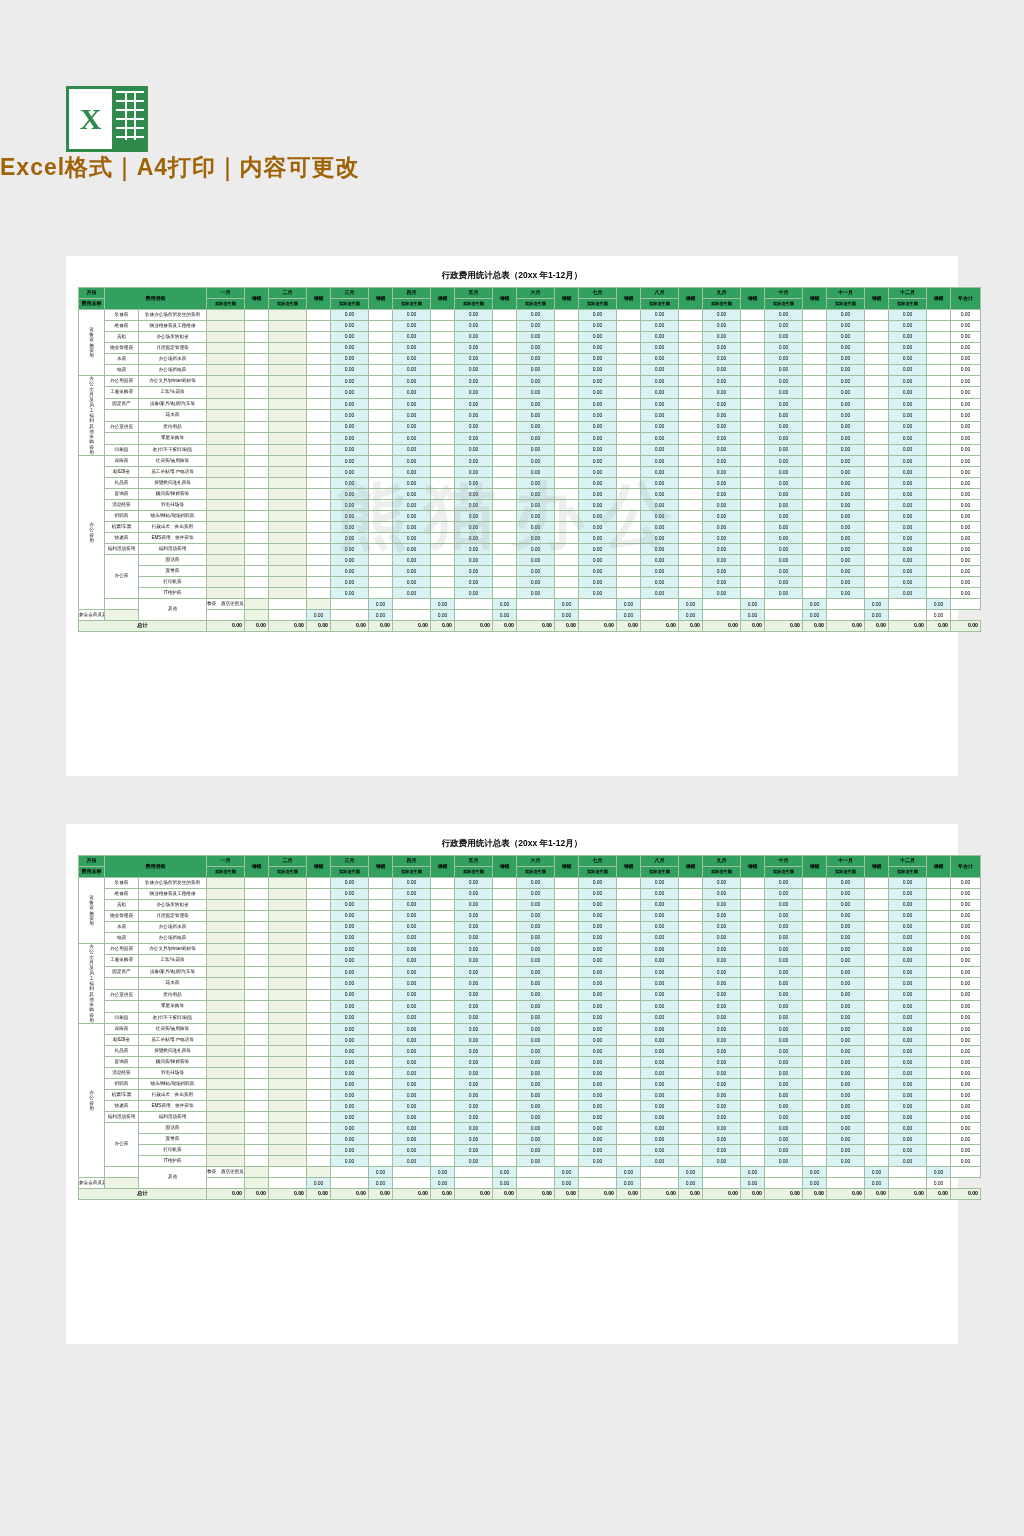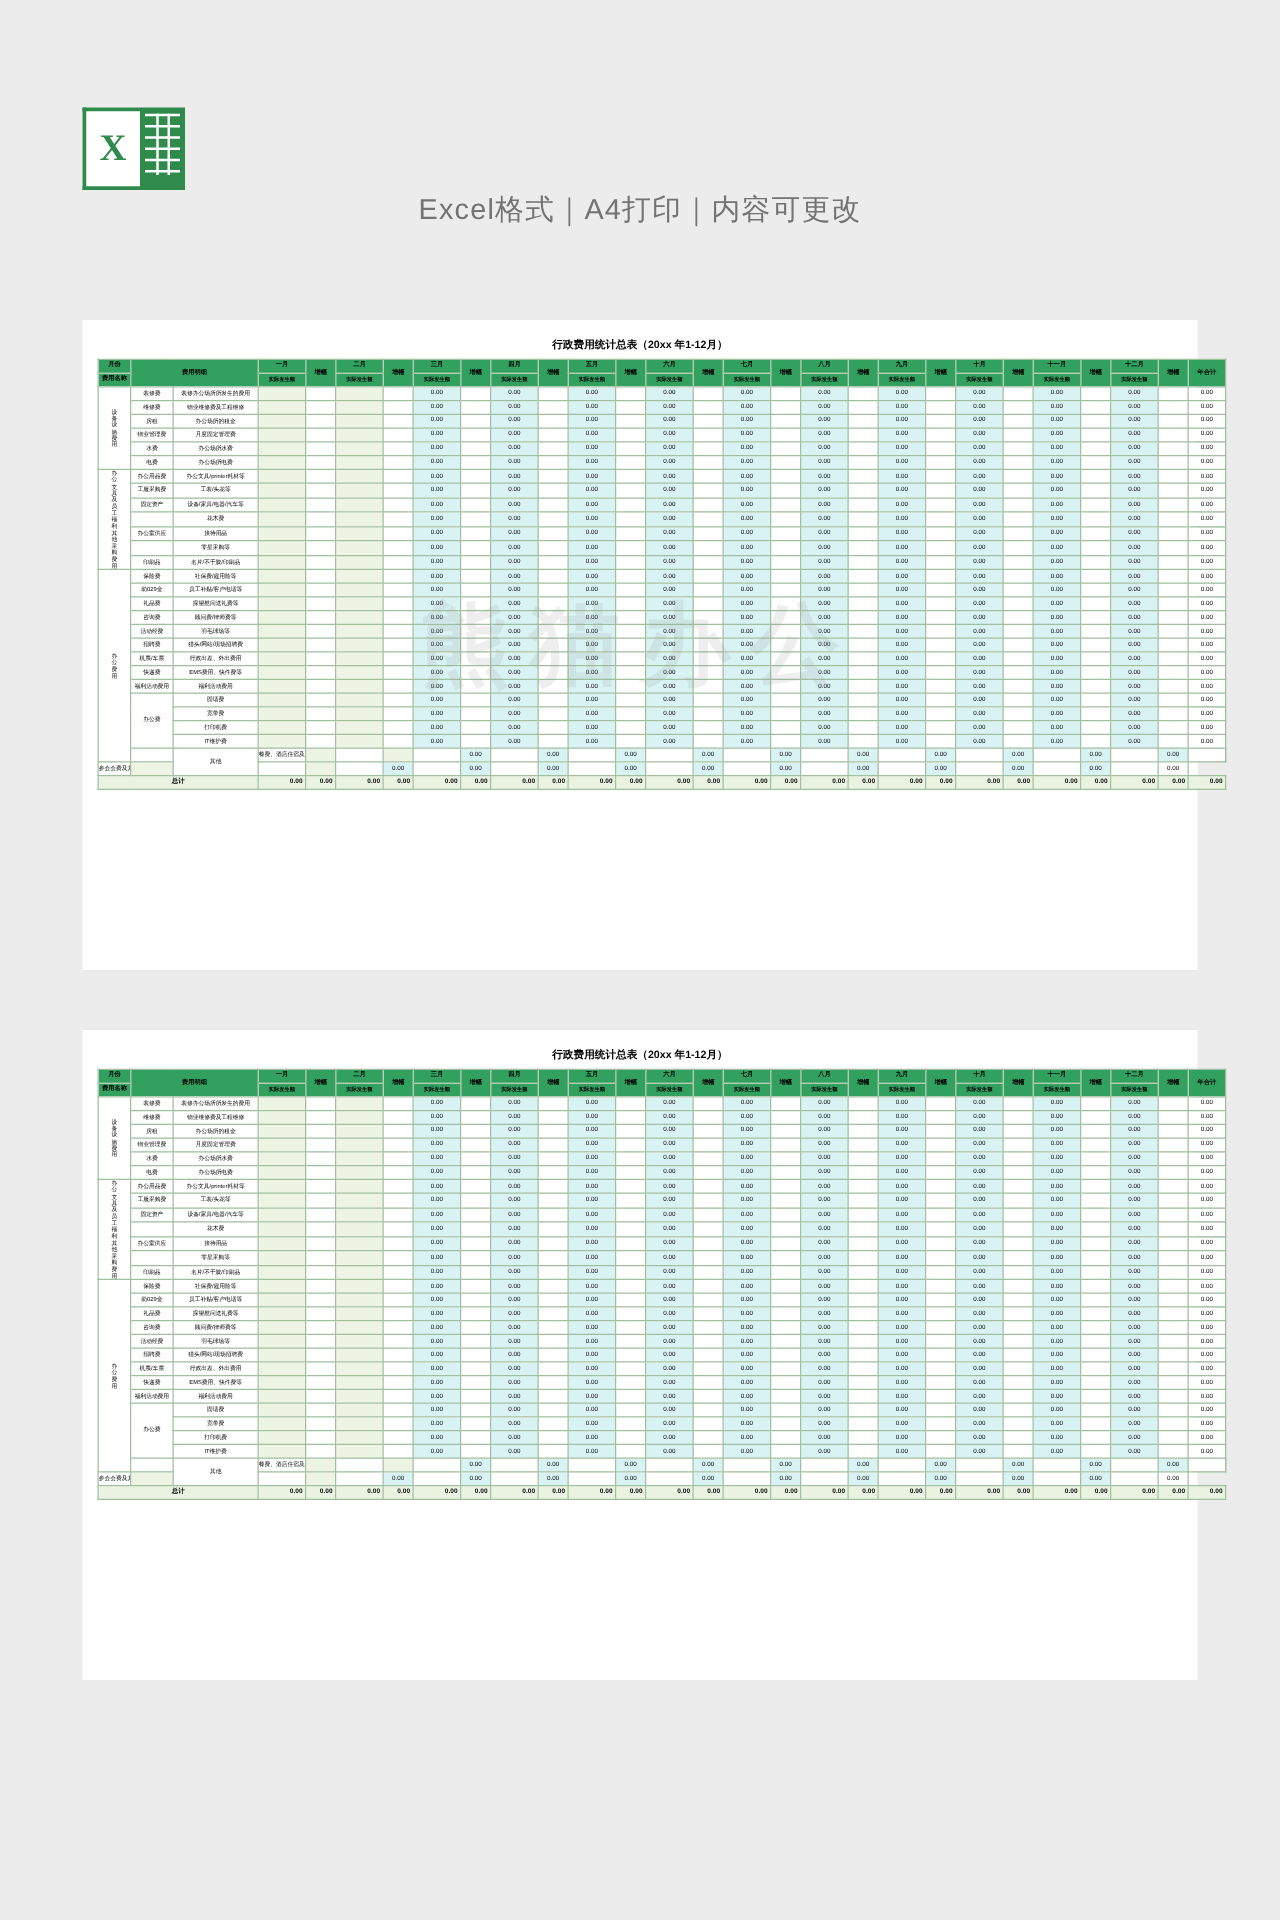--- a/index.html
+++ b/index.html
@@ -56,24 +56,24 @@
     left: 0; right: 0; top: 96px;
     text-align: center;
     font-size: 34px;
     font-weight: bold;
     color: #2f8a4c;
     letter-spacing: 2px;
   }
   .subtitle {
     position: absolute;
     left: 0; right: 0; top: 152px;
-    text-align: center;
     font-size: 23px;
-    color: #737373;
+    color: #a16207;
     letter-spacing: 1px;
+    font-weight: bold;
   }
   
   .sheet {
     position: absolute;
     left: 66px;
     width: 892px;
     background: #ffffff;
   }
   #sheet1 { top: 256px; height: 520px; }
   #sheet2 { top: 824px; height: 520px; }

